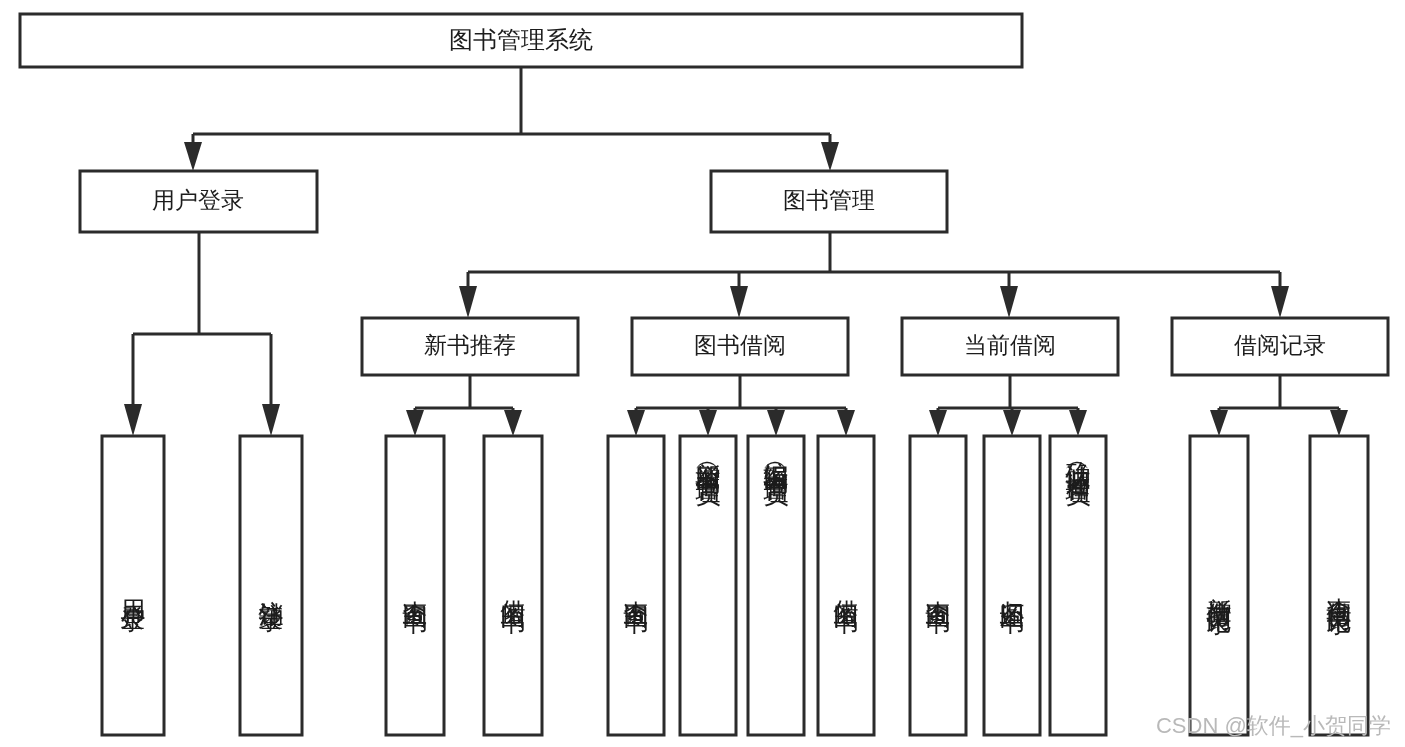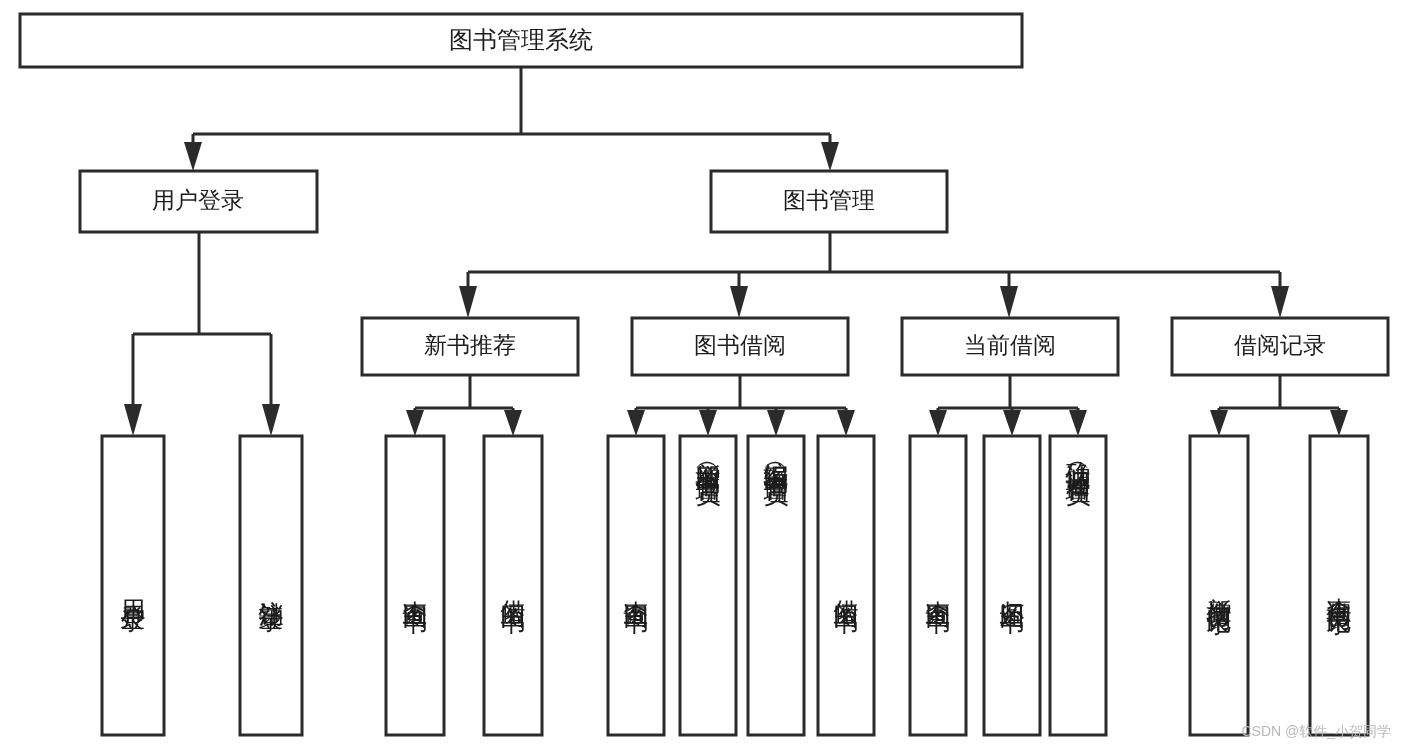--- a/index.html
+++ b/index.html
@@ -71,21 +71,21 @@
     letter-spacing: 3px;
     color: #1c1c1c;
     white-space: nowrap;
     text-align: center;
   }
   .watermark {
     position: absolute;
     right: 14px;
     bottom: 6px;
     font-family: "Liberation Sans", "DejaVu Sans", sans-serif;
-    font-size: 14px;
+    font-size: 22px;
     color: #b9b9b9;
     white-space: nowrap;
     user-select: none;
     margin-top: 20px;
   }
 </style>
 </head>
 <body>
 
 <div id="diagram-root">

